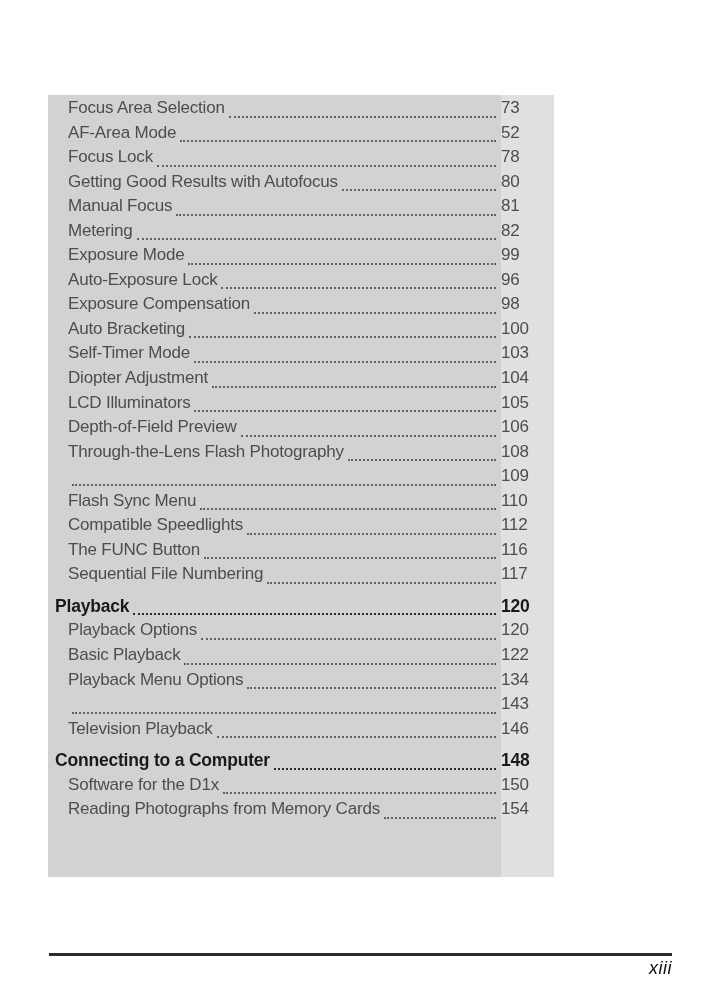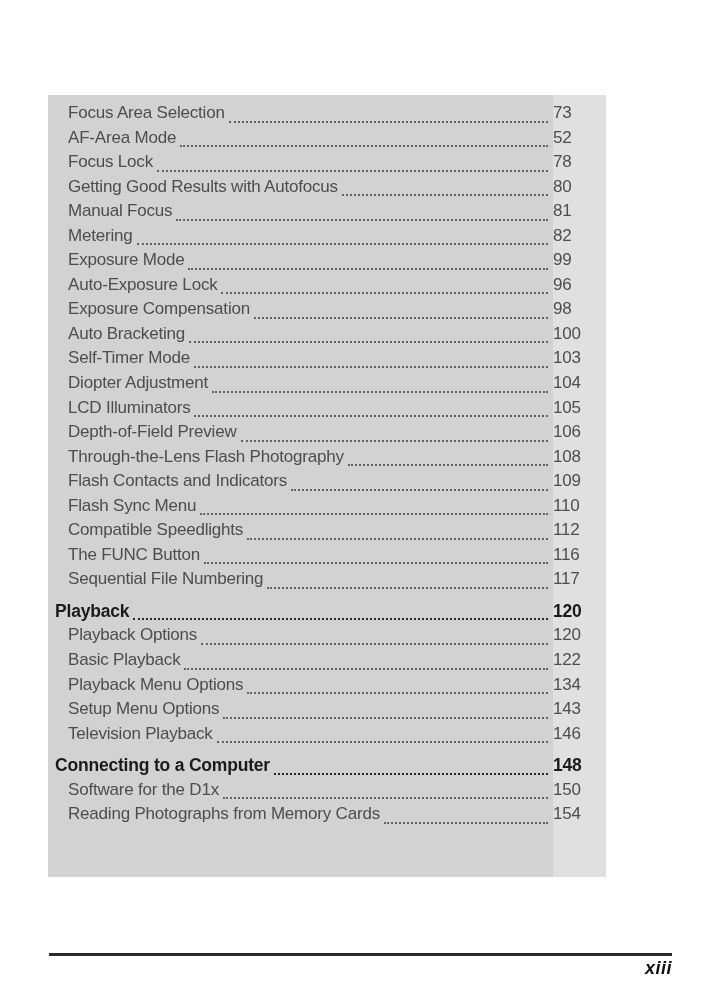--- a/index.html
+++ b/index.html
@@ -2,23 +2,23 @@
 <html><head>
 <meta charset="utf-8">
 <style>
   html, body { margin:0; padding:0; }
   body {
     width:727px; height:1000px; position:relative; overflow:hidden;
     background:#ffffff;
     font-family:"Liberation Sans", sans-serif;
   }
   .toc-block {
-    position:absolute; left:48px; top:95px; width:558px; height:782px;
+    position:absolute; left:48px; top:95px; width:506px; height:782px;
     background:var(--block-bg, #d2d2d2);
-    box-sizing:border-box; padding-top:8px;
+    box-sizing:border-box; padding-top:3px;
   }
   .num-strip {
     position:absolute; top:0; right:0; bottom:0; width:53px;
     background:var(--strip-bg, #e0e0e0);
   }
   .toc-list { position:relative; z-index:1; }
   .toc-row {
     display:flex; align-items:baseline;
     height:24.55px; padding-left:20px;
     font-size:17px; letter-spacing:-0.2px;
@@ -39,21 +39,21 @@
   .pagenum {
     flex:0 0 53px; box-sizing:border-box;
     padding-right:21px;
   }
   .footer-rule {
     position:absolute; left:49px; top:953px; width:623px; height:3px;
     background:var(--rule-color, #2b2b2b);
   }
   .folio {
     position:absolute; top:958px; right:55px;
-    font-size:18px; font-weight:bold; font-style:italic;
+    font-size:18px; font-weight:normal; font-style:italic;
     color:#111111; letter-spacing:0.5px;
   }
 </style>
 </head>
 <body style="--block-bg: #d2d2d2; --strip-bg: #e0e0e0; --entry-color: #4d4d4d; --heading-color: #1a1a1a; --rule-color: #2b2b2b; background: rgb(255, 255, 255);">
 
 <div class="toc-block">
   <div class="num-strip"></div>
   <div class="toc-list">
       <div class="toc-row l2">
@@ -125,21 +125,20 @@
     <span class="label">Depth-of-Field Preview</span>
     <span class="leader"></span>
     <span class="pagenum">106</span>
   </div>
       <div class="toc-row l2">
     <span class="label">Through-the-Lens Flash Photography</span>
     <span class="leader"></span>
     <span class="pagenum">108</span>
   </div>
       <div class="toc-row l2">
-    <span class="label">Flash Contacts and Indicators</span>
     <span class="leader"></span>
     <span class="pagenum">109</span>
   </div>
       <div class="toc-row l2">
     <span class="label">Flash Sync Menu</span>
     <span class="leader"></span>
     <span class="pagenum">110</span>
   </div>
       <div class="toc-row l2">
     <span class="label">Compatible Speedlights</span>
@@ -170,21 +169,20 @@
     <span class="label">Basic Playback</span>
     <span class="leader"></span>
     <span class="pagenum">122</span>
   </div>
       <div class="toc-row l2">
     <span class="label">Playback Menu Options</span>
     <span class="leader"></span>
     <span class="pagenum">134</span>
   </div>
       <div class="toc-row l2">
-    <span class="label">Setup Menu Options</span>
     <span class="leader"></span>
     <span class="pagenum">143</span>
   </div>
       <div class="toc-row l2">
     <span class="label">Television Playback</span>
     <span class="leader"></span>
     <span class="pagenum">146</span>
   </div>
       <div class="toc-row l1">
     <span class="label">Connecting to a Computer</span>

